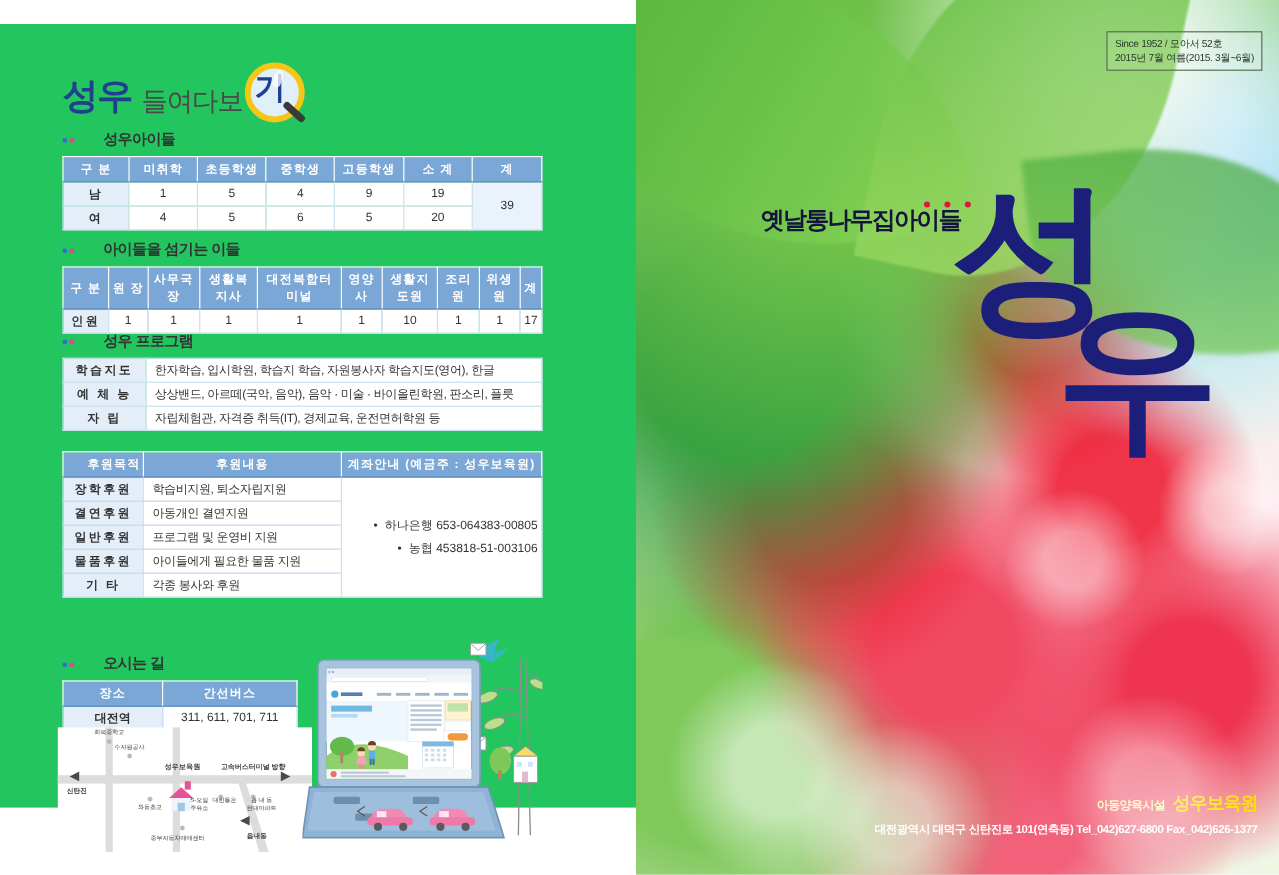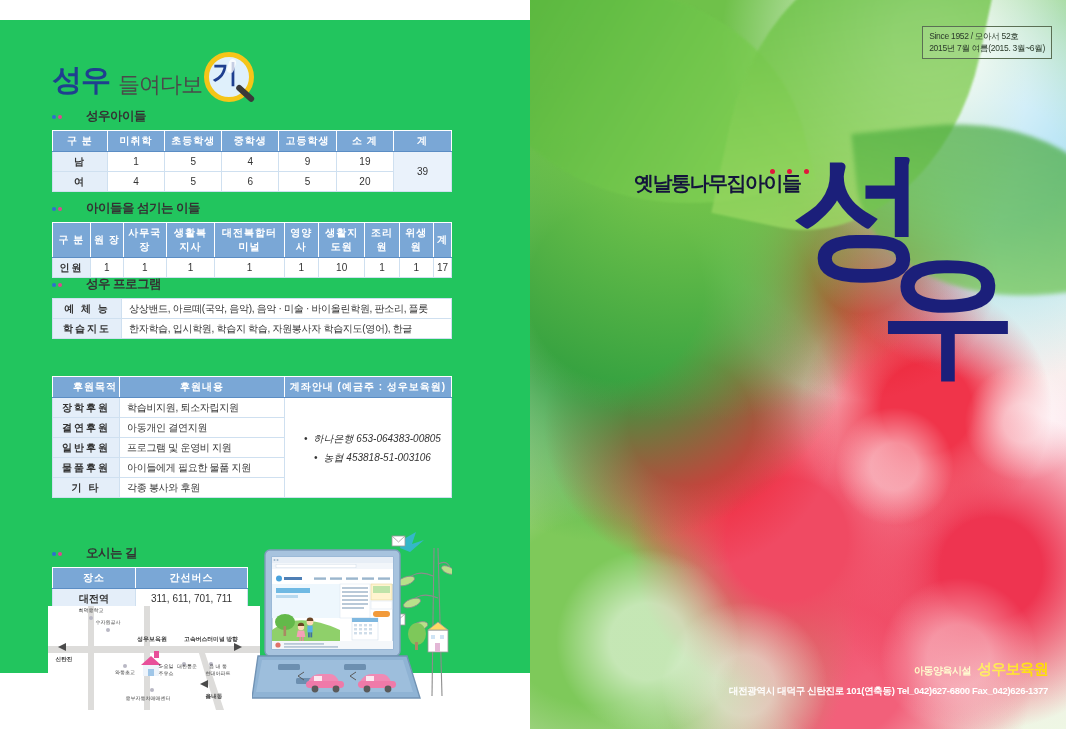--- a/index.html
+++ b/index.html
@@ -70,21 +70,21 @@
   #t1 .c{width:66px;}
   
   #t2{width:400px;}
   
   #t3{width:400px;}
   #t3 td.lbl{width:62px;}
   
   #t4{width:400px;}
   #t4 .c1{width:62px;text-align:right;}
   #t4 .c2{width:160px;}
-  .acct{font-size:10px;text-align:center;padding-left:12px;line-height:1.9;color:#333;font-style:italic;}
+  .acct{font-size:10px;text-align:right;padding-left:12px;line-height:1.9;color:#333;}
   .acct div::before{content:"\2022";color:#333;margin-right:6px;}
   
   #t5{width:196px;}
   #t5 .c1{width:78px;}
 
   
   .map{position:absolute;left:48px;top:586px;width:212px;height:104px;}
   .map svg{display:block;}
 
   
@@ -257,26 +257,30 @@
     </div>
 
     <div class="sec" style="top:256px;">
       <div class="sec-title">
         <span class="dots"><i class="b"></i><i class="p"></i></span>
         <span>성우 프로그램</span>
       </div>
       <table id="t3">
         <tbody>
           <tr>
+            <td class="lbl">학습지도</td>
+            <td class="left">한자학습, 입시학원, 학습지 학습, 자원봉사자 학습지도(영어), 한글</td>
+          </tr>
+          <tr>
             <td class="lbl">예 체 능</td>
             <td class="left">상상밴드, 아르떼(국악, 음악), 음악 · 미술 · 바이올린학원, 판소리, 플룻</td>
           </tr>
           <tr>
-            <td class="lbl">학습지도</td>
-            <td class="left">한자학습, 입시학원, 학습지 학습, 자원봉사자 학습지도(영어), 한글</td>
+            <td class="lbl">자    립</td>
+            <td class="left">자립체험관, 자격증 취득(IT), 경제교육, 운전면허학원 등</td>
           </tr>
         </tbody>
       </table>
     </div>
 
     <div class="sec" style="top:356px;">
       <table id="t4">
         <thead>
           <tr>
             <th class="c1">후원목적</th>

